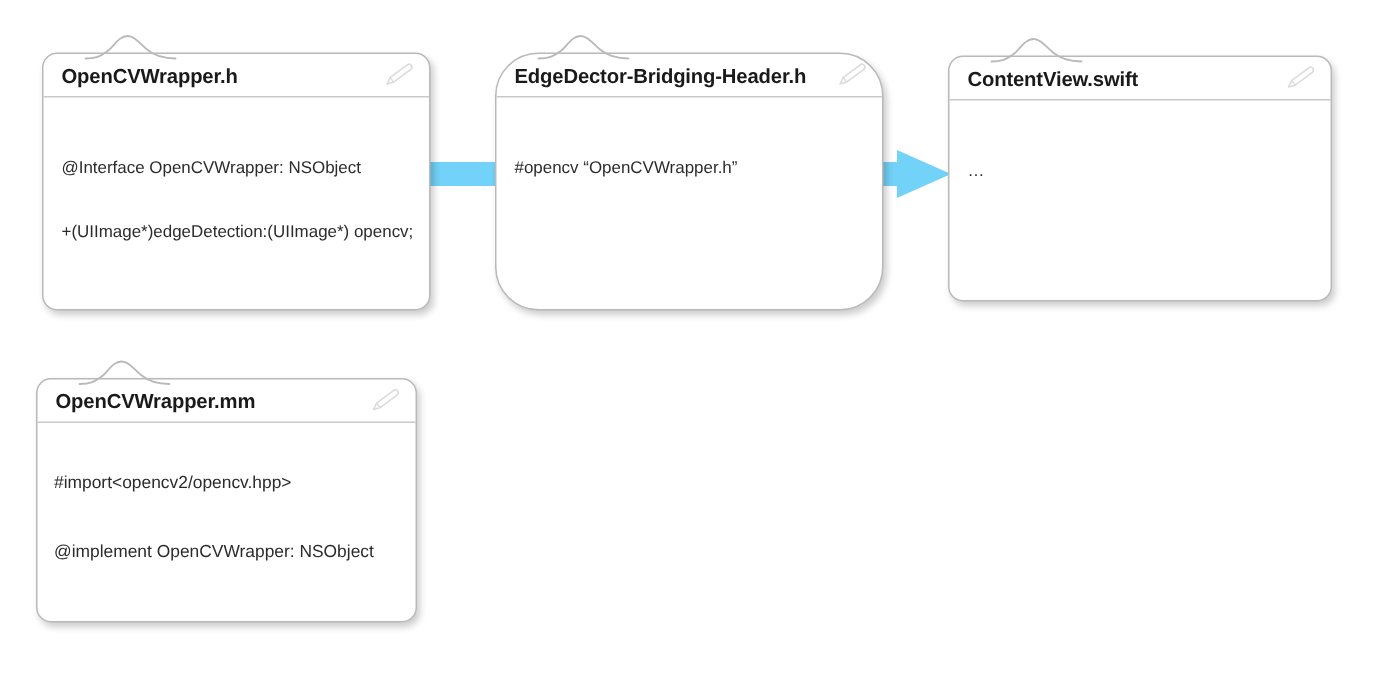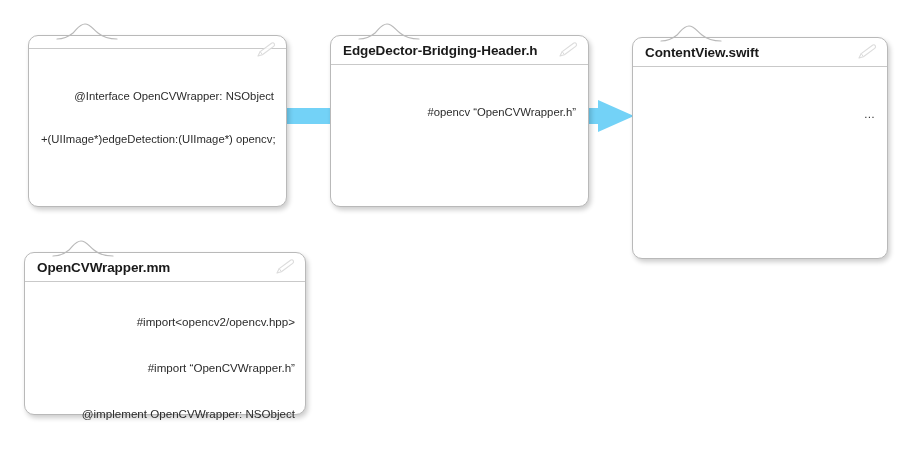--- a/index.html
+++ b/index.html
@@ -74,27 +74,27 @@
     font-size: 11.3px;
     line-height: 14.2px;
     color: #2b2b2b;
     white-space: pre;
   }
   .card-body.tight {
     padding: 2px 10px 6px 11px;
     font-size: 11.6px;
     line-height: 15.2px;
   }
-  .code-line { white-space: pre; text-align: right; }
+  .code-line { white-space: pre; }
 
   
   #card-opencvwrapper-h        { left: 28px;  top: 35px;  width: 259px; height: 172px; }
-  #card-bridging-header        { left: 330px; top: 35px;  width: 259px; height: 172px; }
-  #card-contentview-swift      { left: 632px; top: 37px;  width: 256px; height: 222px; }
-  #card-opencvwrapper-mm       { left: 24px;  top: 252px; width: 282px; height: 163px; }
+  #card-bridging-header        { left: 330px; top: 35px;  width: 259px; height: 172px; border-radius: 29px; }
+  #card-contentview-swift      { left: 632px; top: 37px;  width: 256px; height: 164px; }
+  #card-opencvwrapper-mm       { left: 24px;  top: 252px; width: 254px; height: 163px; }
 
   
   #flow-arrow {
     position: absolute;
     left: 286px;
     top: 100px;
     width: 348px;
     height: 32px;
     z-index: 1;
   }
@@ -111,20 +111,21 @@
     </svg>
   </div>
 
   <div class="card" id="card-opencvwrapper-h">
     <div class="card-notch">
       <svg width="60" height="20" viewBox="0 0 60 20">
         <path d="M0 18 C6 18 10 17 16 12 C20 8 23 3 28 3 C33 3 36 8 41 12 C47 17 53 18 60 18" fill="none" stroke="#b9b9b9" stroke-width="1.2" stroke-linecap="round"></path>
       </svg>
     </div>
     <div class="card-header">
+      <div class="card-title">OpenCVWrapper.h</div>
       <span class="pencil-icon">
         <svg width="22" height="18" viewBox="0 0 22 18">
           <path d="M2 15 L4.2 10.6 L15.5 2.2 C16.4 1.5 17.6 1.7 18.2 2.6 C18.8 3.5 18.6 4.7 17.7 5.4 L6.4 13.8 Z" fill="#ffffff" stroke="#d8d8d8" stroke-width="1.1" stroke-linejoin="round"></path>
           <path d="M4.2 10.6 L6.4 13.8" stroke="#d8d8d8" stroke-width="1"></path>
         </svg>
       </span>
     </div>
     <div class="card-body">
       <div class="code-line">@Interface OpenCVWrapper: NSObject</div>
       <div class="code-line">+(UIImage*)edgeDetection:(UIImage*) opencv;</div>
@@ -181,21 +182,20 @@
       <div class="card-title">OpenCVWrapper.mm</div>
       <span class="pencil-icon">
         <svg width="22" height="18" viewBox="0 0 22 18">
           <path d="M2 15 L4.2 10.6 L15.5 2.2 C16.4 1.5 17.6 1.7 18.2 2.6 C18.8 3.5 18.6 4.7 17.7 5.4 L6.4 13.8 Z" fill="#ffffff" stroke="#d8d8d8" stroke-width="1.1" stroke-linejoin="round"></path>
           <path d="M4.2 10.6 L6.4 13.8" stroke="#d8d8d8" stroke-width="1"></path>
         </svg>
       </span>
     </div>
     <div class="card-body tight">
       <div class="code-line">#import&lt;opencv2/opencv.hpp&gt;</div>
-      <div class="code-line">#import “OpenCVWrapper.h”</div>
       <div class="code-line">@implement OpenCVWrapper: NSObject</div>
       
       
       
       
       
       
     </div>
   </div>
 

